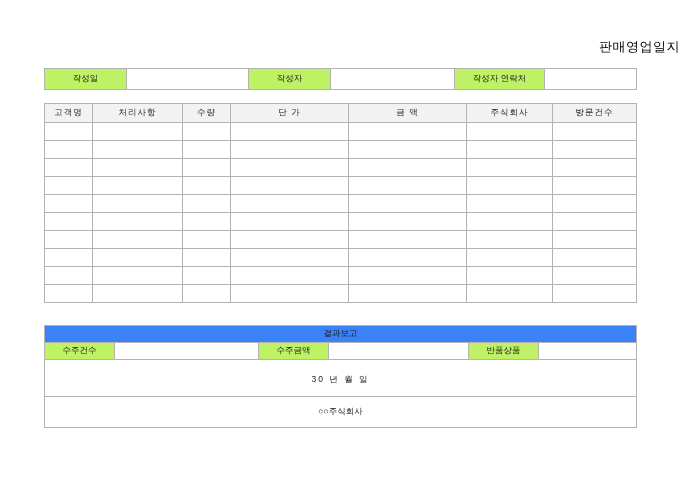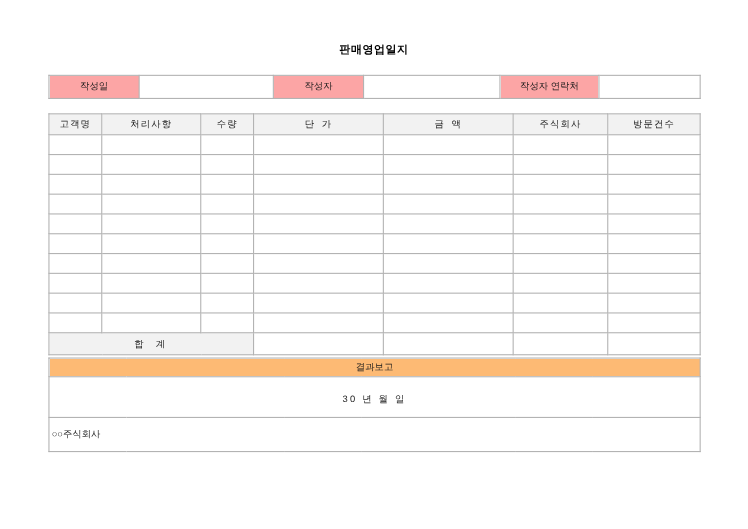--- a/index.html
+++ b/index.html
@@ -14,23 +14,23 @@
     color: #000000;
     overflow: hidden;
   }
   .page {
     position: relative;
     width: 680px;
     height: 481px;
     box-sizing: border-box;
   }
   .doc-title {
-    text-align: center;
-    font-size: 10px;
-    font-weight: bold;
+    text-align: right;
+    font-size: 13px;
+    font-weight: normal;
     letter-spacing: 0.5px;
     margin: 0;
     position: absolute;
     top: 38px;
     left: 0;
     right: 0;
   }
 
   table {
     border-collapse: collapse;
@@ -42,21 +42,21 @@
     height: 17px;
     padding: 0 2px;
     text-align: center;
     vertical-align: middle;
     color: #1a1a1a;
     background: #ffffff;
     overflow: hidden;
     white-space: nowrap;
   }
   td.hdr {
-    background: #fca5a5;
+    background: #bef264;
   }
   td.blank {
     background: #ffffff;
   }
 
   
   .tbl-header {
     position: absolute;
     top: 68px;
     left: 44px;
@@ -65,21 +65,20 @@
   .tbl-header td {
     height: 20px;
   }
 
   
   .tbl-items {
     position: absolute;
     top: 103px;
     left: 44px;
     width: 592px;
-    font-family: Liberation Mono, monospace;
   }
   .tbl-items td {
     height: 17px;
   }
   .tbl-items td.colhdr {
     background: #f2f2f2;
     letter-spacing: 1px;
     height: 18px;
   }
   .tbl-items td.total-label {
@@ -92,32 +91,32 @@
   .tbl-result {
     position: absolute;
     top: 325px;
     left: 44px;
     width: 592px;
   }
   .tbl-result td {
     height: 16px;
   }
   .tbl-result td.section-title {
-    background: #fdba74;
+    background: #3b82f6;
     height: 16px;
   }
   .tbl-result td.sign-area {
     height: 32px;
     text-align: center;
     vertical-align: middle;
     padding-top: 4px;
   }
   .tbl-result td.sign-area2 {
     height: 30px;
-    text-align: left;
+    text-align: center;
     vertical-align: middle;
   }
   .spaced {
     letter-spacing: 2px;
   }
 </style>
 </head>
 <body>
 
 <div class="page">
@@ -250,44 +249,45 @@
       <tr>
         <td class="blank"></td>
         <td class="blank"></td>
         <td class="blank"></td>
         <td class="blank"></td>
         <td class="blank"></td>
         <td class="blank"></td>
         <td class="blank"></td>
       </tr>
 
-      <tr>
-        <td class="total-label" colspan="3">합   계</td>
-        <td class="blank"></td>
-        <td class="blank"></td>
-        <td class="blank"></td>
-        <td class="blank"></td>
-      </tr>
     </tbody>
   </table>
 
   <table class="tbl-result">
     <colgroup>
       <col style="width:70px">
       <col style="width:144px">
       <col style="width:70px">
       <col style="width:140px">
       <col style="width:70px">
       <col style="width:98px">
     </colgroup>
     <tbody>
       <tr>
         <td class="section-title" colspan="6">결과보고</td>
       </tr>
       <tr>
+        <td class="hdr">수주건수</td>
+        <td class="blank"></td>
+        <td class="hdr">수주금액</td>
+        <td class="blank"></td>
+        <td class="hdr">반품상품</td>
+        <td class="blank"></td>
+      </tr>
+      <tr>
         <td class="blank sign-area spaced" colspan="6">30   년   월   일</td>
       </tr>
       <tr>
         <td class="blank sign-area2" colspan="6">○○주식회사</td>
       </tr>
     </tbody>
   </table>
 
 </div>
 

